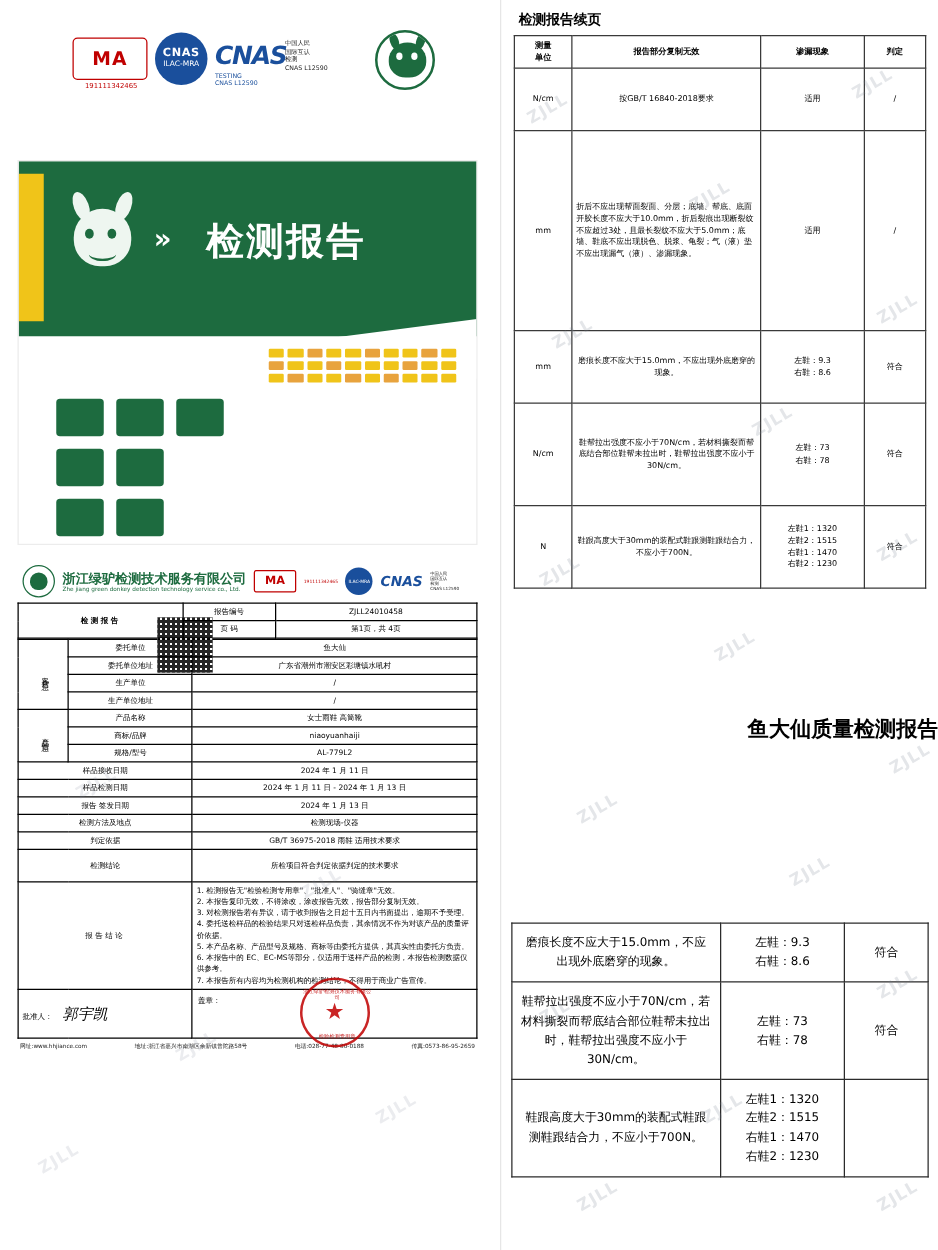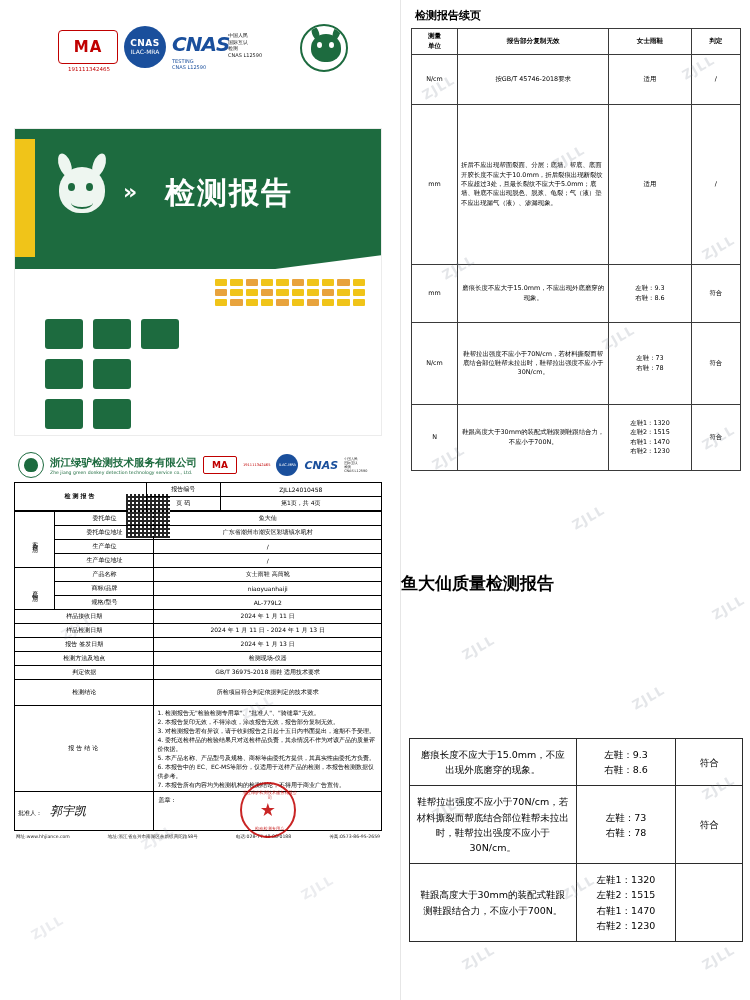--- a/index.html
+++ b/index.html
@@ -285,21 +285,21 @@
   }
   table.cont th, table.cont td {
     border: 1px solid #3a3a3a;
     font-size: 6.4px; color: #000;
     padding: 3px 3px; text-align: center; vertical-align: middle;
     line-height: 1.45;
   }
   table.cont th { font-weight: bold; font-size: 6.6px; }
   .mid-title {
     position: absolute; left: 0; top: 572px;
-    width: 350px; text-align: left;
+    width: 350px; text-align: right;
     font-size: 17px; font-weight: bold; color: #000;
   }
   table.zoomt {
     position: absolute; left: 8px; top: 738px;
     width: 334px; border-collapse: collapse; table-layout: fixed;
   }
   table.zoomt td {
     border: 1.4px solid #2b2b2b;
     font-size: 9.5px; color: #000;
     padding: 8px 6px; text-align: center; vertical-align: middle;
@@ -547,26 +547,26 @@
       <colgroup>
           <col style="width:14%">
           <col style="width:46%">
           <col style="width:25%">
           <col style="width:15%">
         </colgroup>
       <tbody>
           <tr>
         <th>测量<br>单位</th>
         <th>报告部分复制无效</th>
-        <th>女士雨鞋</th>
+        <th>渗漏现象</th>
         <th>判定</th>
       </tr>
       <tr>
         <td>N/cm</td>
-        <td style="height:50px">按GB/T 45746-2018要求</td>
+        <td style="height:50px">按GB/T 16840-2018要求</td>
         <td>适用</td>
         <td>/</td>
       </tr>
       <tr>
         <td>mm</td>
         <td style="height:160px;text-align:left">折后不应出现帮面裂面、分层；底墙、帮底、底面开胶长度不应大于10.0mm，折后裂痕出现断裂纹不应超过3处，且最长裂纹不应大于5.0mm；底墙、鞋底不应出现脱色、脱浆、龟裂；气（液）垫不应出现漏气（液）、渗漏现象。</td>
         <td>适用</td>
         <td>/</td>
       </tr>
       <tr>

